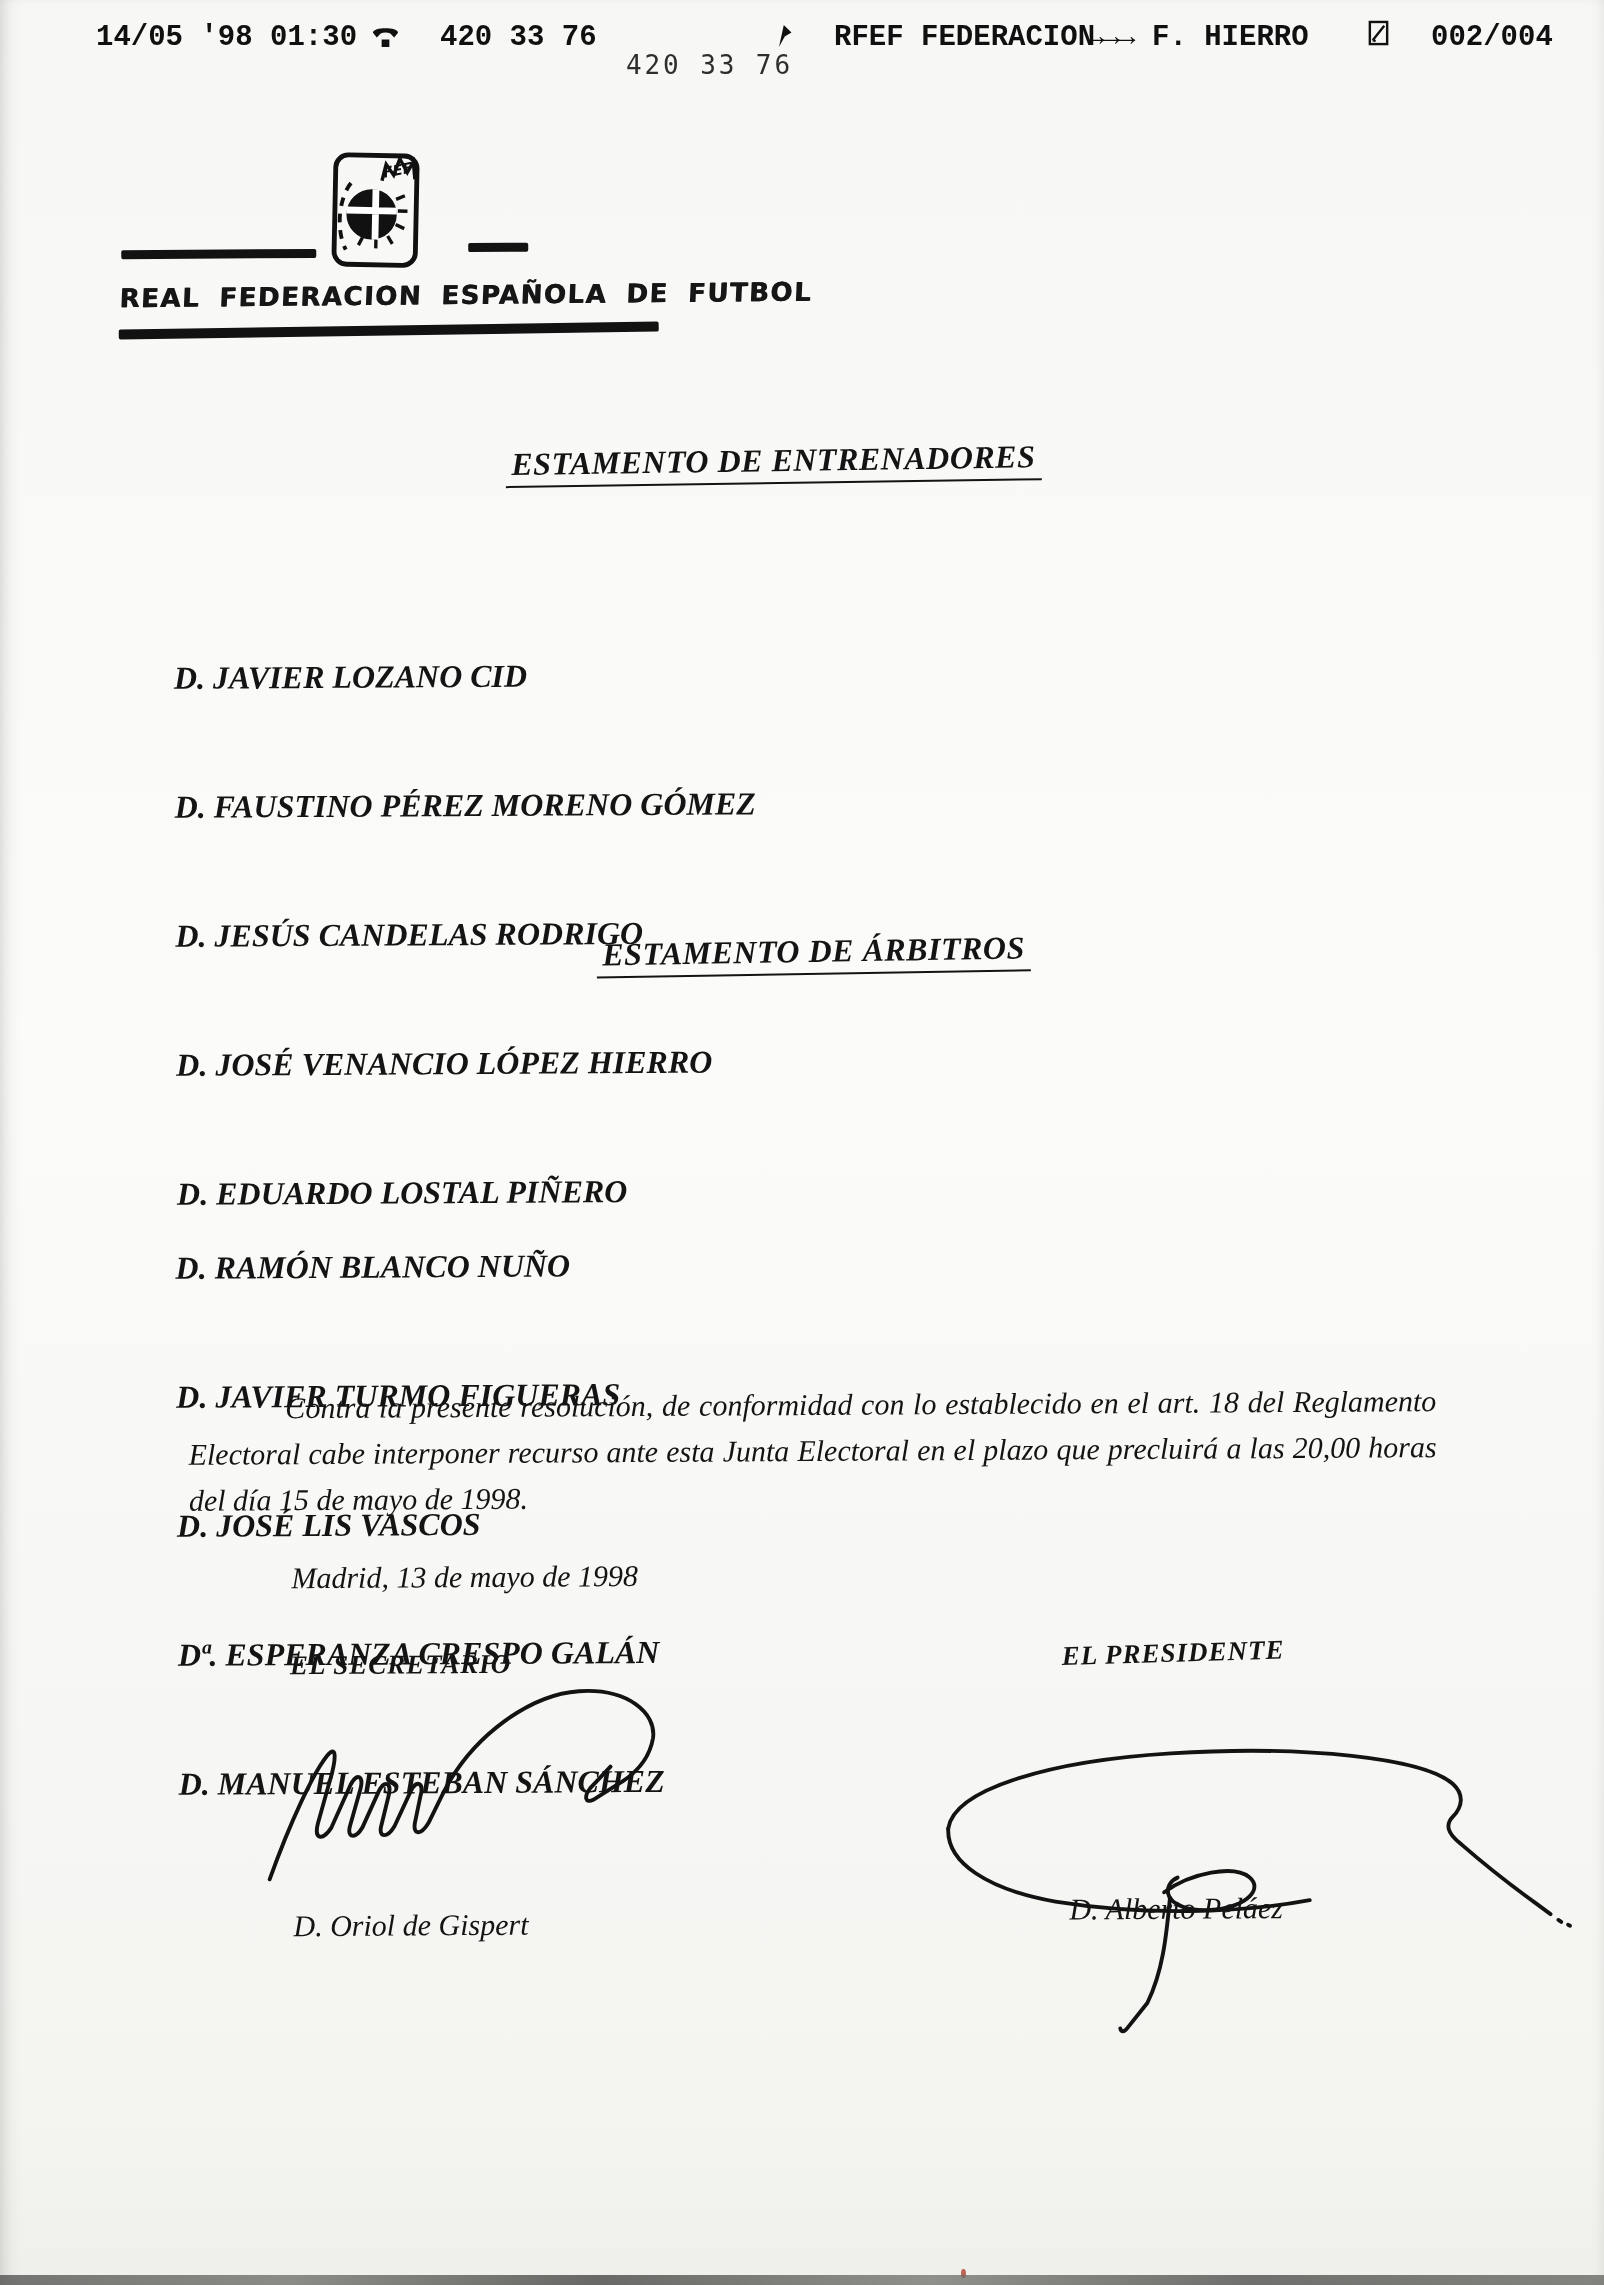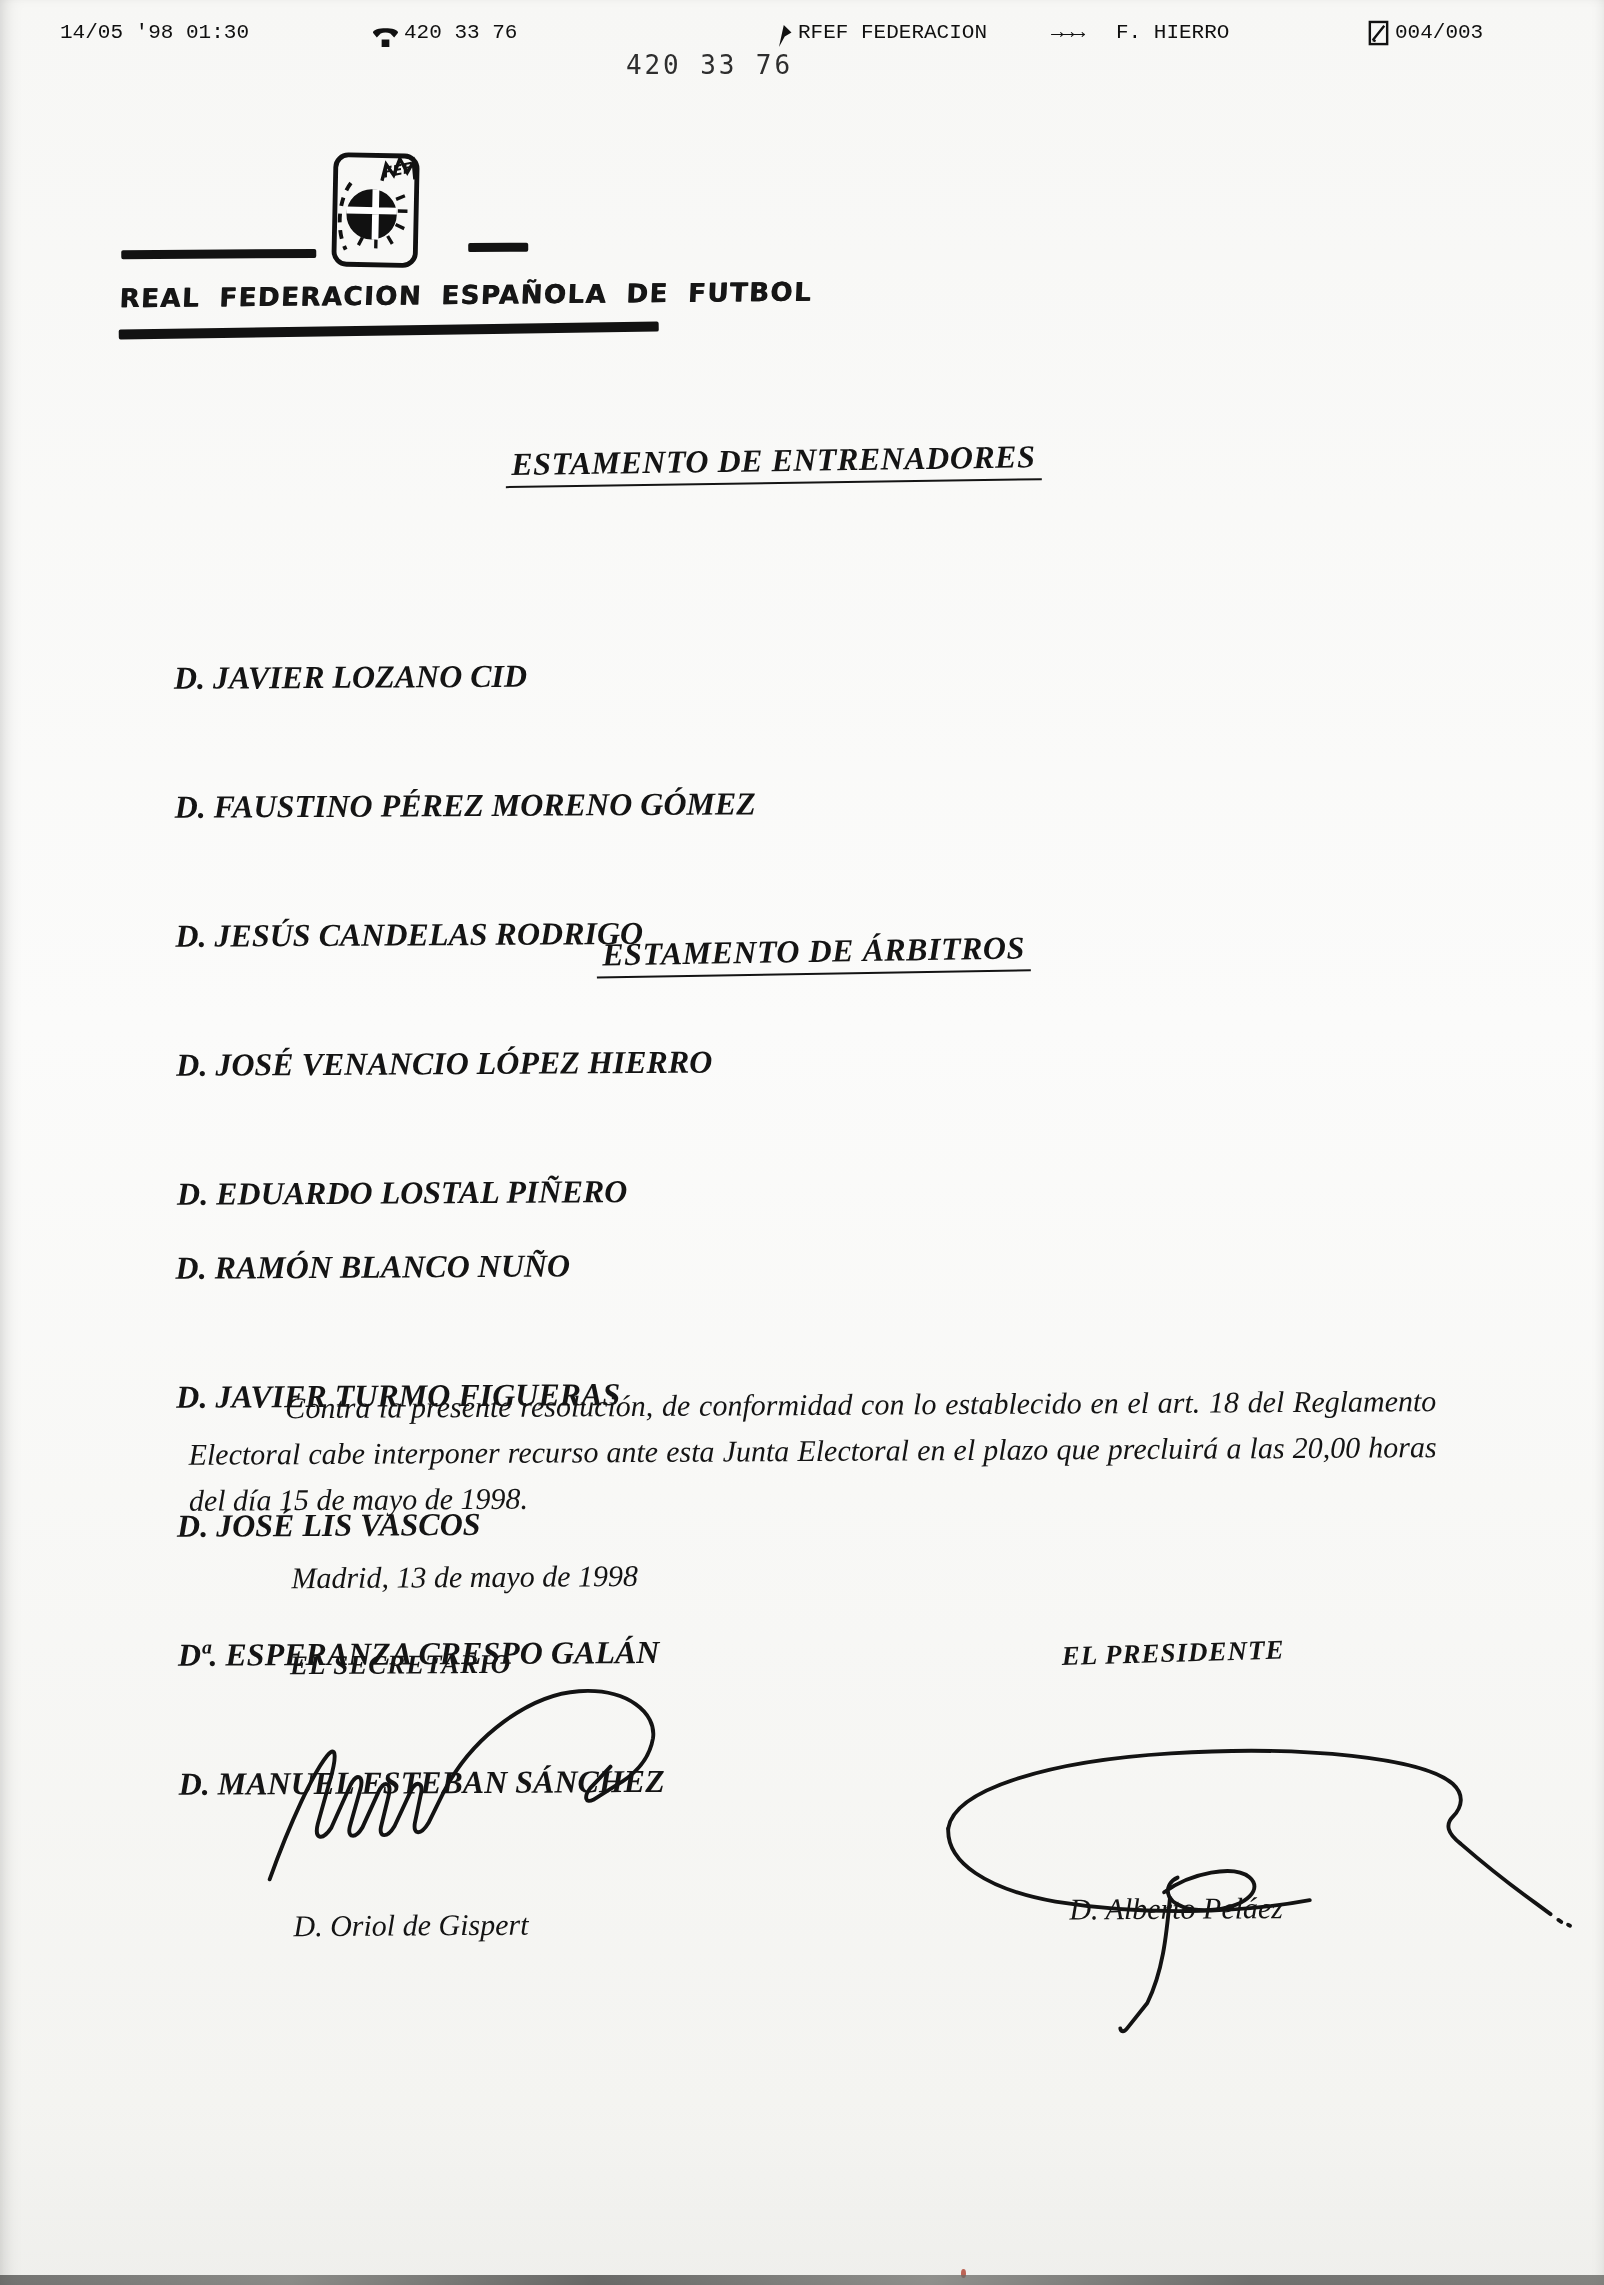--- a/index.html
+++ b/index.html
@@ -2,21 +2,21 @@
 <html><head>
 <meta charset="utf-8">
 <style>
   html,body{margin:0;padding:0;background:#dddddb;}
   #page{position:relative;width:1605px;height:2285px;overflow:hidden;
         background:linear-gradient(180deg,#f7f7f5 0%,#fbfbfa 45%,#f4f4f1 92%,#efefec 100%);
         box-shadow:inset 13.6px 0 21.3px -15.5px rgba(0,0,0,.25), inset -9.7px 0 17.5px -13.6px rgba(0,0,0,.18);
         color:#161616;}
   .abs{position:absolute;}
   
-  .faxline{font-family:"Liberation Mono",monospace;font-weight:normal;font-size:21px;color:#101010;white-space:nowrap;}
+  .faxline{font-family:"Liberation Mono",monospace;font-weight:bold;font-size:29px;color:#101010;white-space:nowrap;margin-left:36px;}
   .dialed{font-family:"DejaVu Sans Mono",monospace;font-size:26px;letter-spacing:2.9px;color:#2e2e2e;white-space:nowrap;}
   .hicon{display:inline-block;vertical-align:-1.9px;}
   
   .rule{background:#121212;border-radius:1.9px;}
   .orgname{font-family:"DejaVu Sans",sans-serif;font-weight:bold;font-size:26px;letter-spacing:1.5px;word-spacing:8.7px;
            white-space:nowrap;transform:skewX(-3deg) rotate(-0.2deg);
            text-shadow:0.7px 0 0 currentColor;}
   .doc-tilt{position:absolute;inset:0;transform:rotate(-0.35deg);transform-origin:50% 45%;}
   
   .serif{font-family:"Liberation Serif",serif;font-style:italic;color:#141414;}
@@ -57,21 +57,21 @@
   <div class="abs faxline" style="left:798px;top:21.3px;">RFEF FEDERACION</div>
   <div class="abs faxline" style="left:1051px;top:21.3px;letter-spacing:-1.9px;">→→→</div>
   <div class="abs faxline" style="left:1116px;top:21.3px;">F. HIERRO</div>
 
   <span class="abs hicon" style="left:1366px;top:19.4px;">
     <svg width="25" height="29" viewBox="0 0 26 30">
         <rect x="4" y="3" width="18" height="23" fill="none" stroke="#111" stroke-width="2.5"></rect>
         <path d="M7 22 L19 7 M7 22 l3 1" stroke="#111" stroke-width="2.5" fill="none"></path>
       </svg>
   </span>
-  <div class="abs faxline" style="left:1395px;top:21.3px;">004/003</div>
+  <div class="abs faxline" style="left:1395px;top:21.3px;">002/004</div>
 
   <div class="abs dialed" style="left:626px;top:50px;">420 33 76</div>
 
   <div class="doc-tilt">
 
     <div class="abs rule" style="left:126px;top:246px;width:195px;height:8.7px;"></div>
     <span class="abs" style="left:335px;top:148px;transform:rotate(1.5deg);">
       <svg width="91" height="120" viewBox="0 0 94 124">
         <rect x="5" y="5" width="84" height="113" rx="13" fill="none" stroke="#111" stroke-width="5"></rect>
         <path d="M21 34 C9 50 6 82 17 103" fill="none" stroke="#111" stroke-width="4" stroke-dasharray="9 8"></path>

